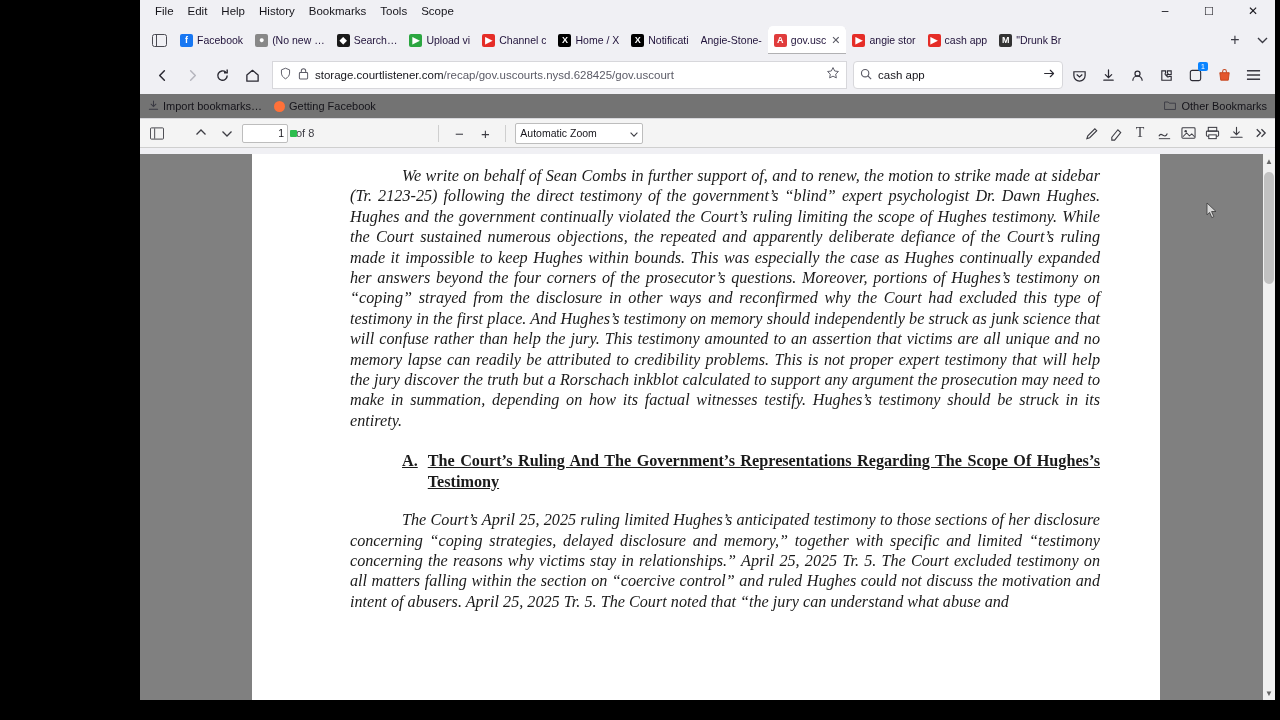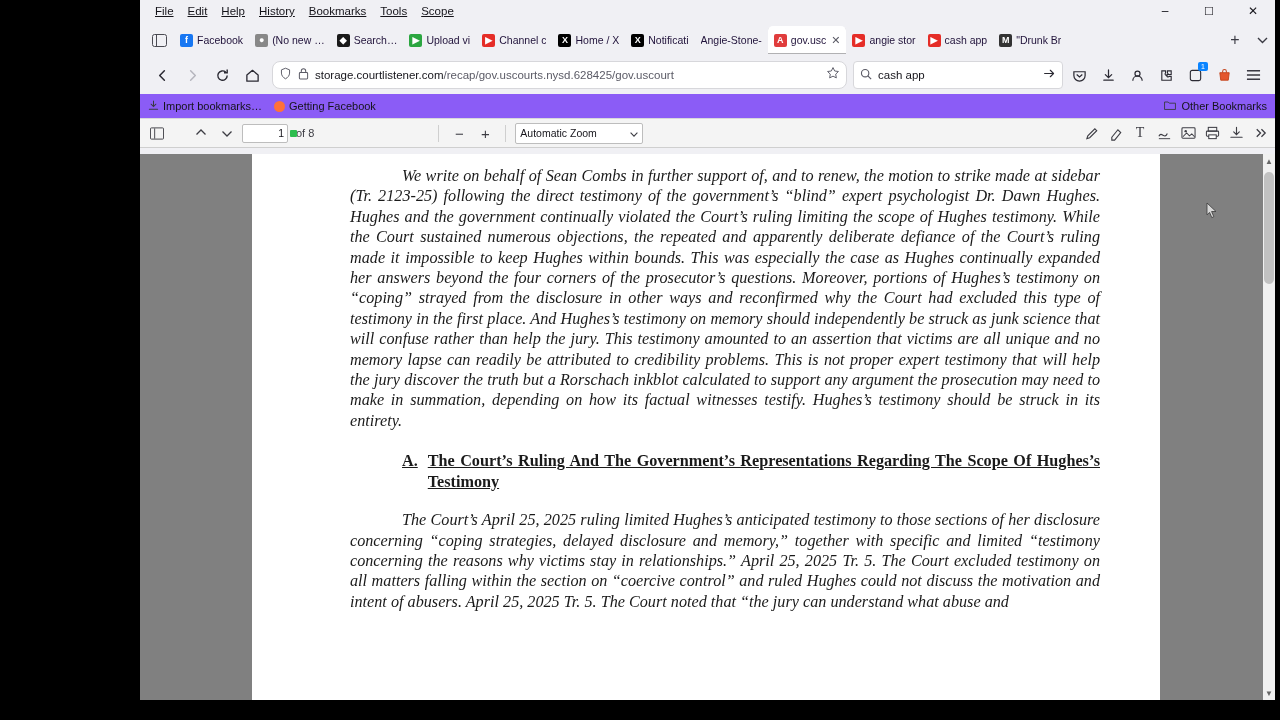--- a/index.html
+++ b/index.html
@@ -31,21 +31,20 @@
     background: #f0f0f4;
     display: flex;
     align-items: center;
     padding-left: 8px;
     font-size: 11.5px;
     color: #15141a;
   }
   .menubar .mi {
     padding: 2px 7px;
     cursor: default;
-    text-decoration: underline;
   }
   .win-controls {
     position: absolute;
     right: 0; top: 0;
     height: 22px;
     display: flex;
     align-items: center;
   }
 
   
@@ -131,21 +130,21 @@
     display: flex; align-items: center; justify-content: center;
     color: #2b2a33;
     border-radius: 4px;
   }
   .navbtn.disabled { color: #b5b5bd; }
   .urlbar {
     flex: 1 1 auto;
     height: 26px;
     background: #fff;
     border: 1px solid #d7d7db;
-    border-radius: 8px;
+    border-radius: 0;
     display: flex;
     align-items: center;
     padding: 0 6px;
     gap: 6px;
     margin: 0 4px;
     min-width: 0;
   }
   .urlbar .urltext {
     font-size: 11.5px;
     color: #5b5b66;
@@ -165,21 +164,21 @@
     align-items: center;
     padding: 0 6px;
     gap: 6px;
   }
   .searchbar .stext { font-size: 11.5px; color: #15141a; flex:1; }
   .navright { display:flex; align-items:center; gap:1px; }
 
   
   .bookmarks {
     height: 24px;
-    background: #8b5cf6;
+    background: #737373;
     display: flex;
     align-items: center;
     padding: 0 8px;
     font-size: 11px;
     color: #15141a;
     gap: 12px;
     border-bottom: 1px solid #d7d7db;
     position: relative;
   }
   .bm { display: flex; align-items: center; gap: 4px; }

